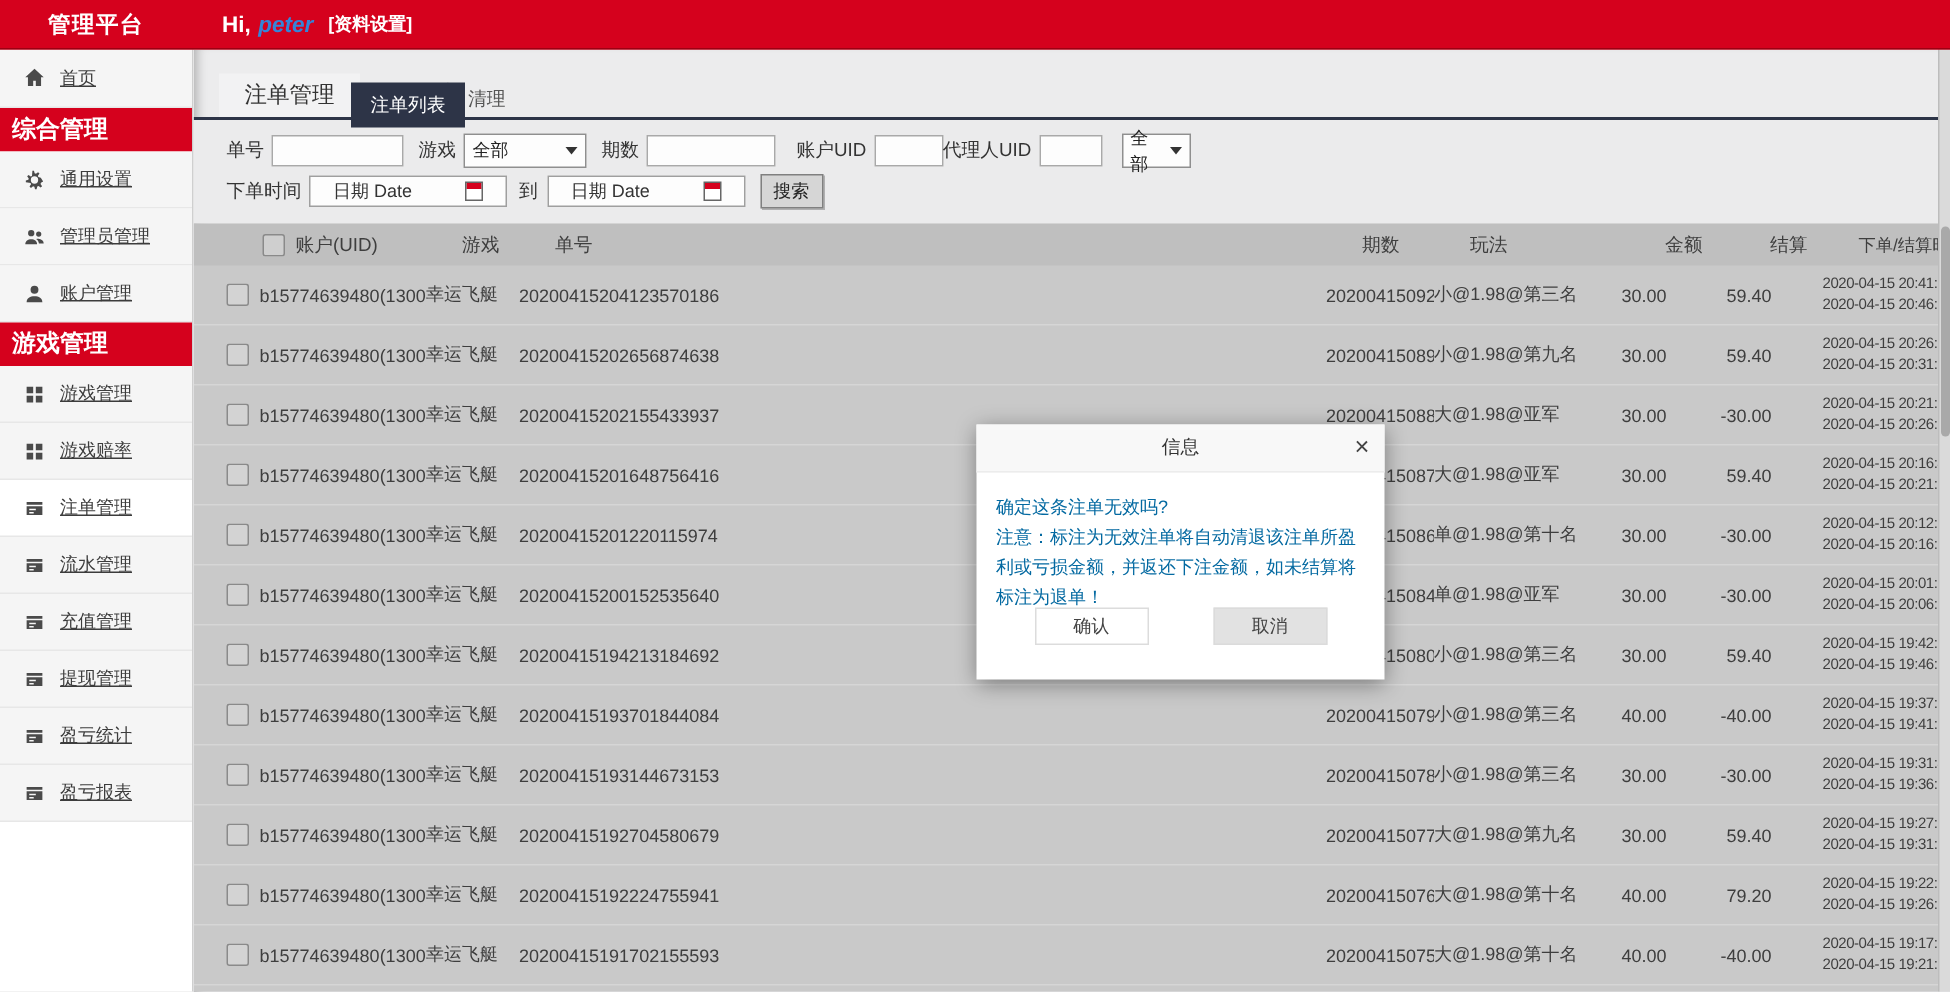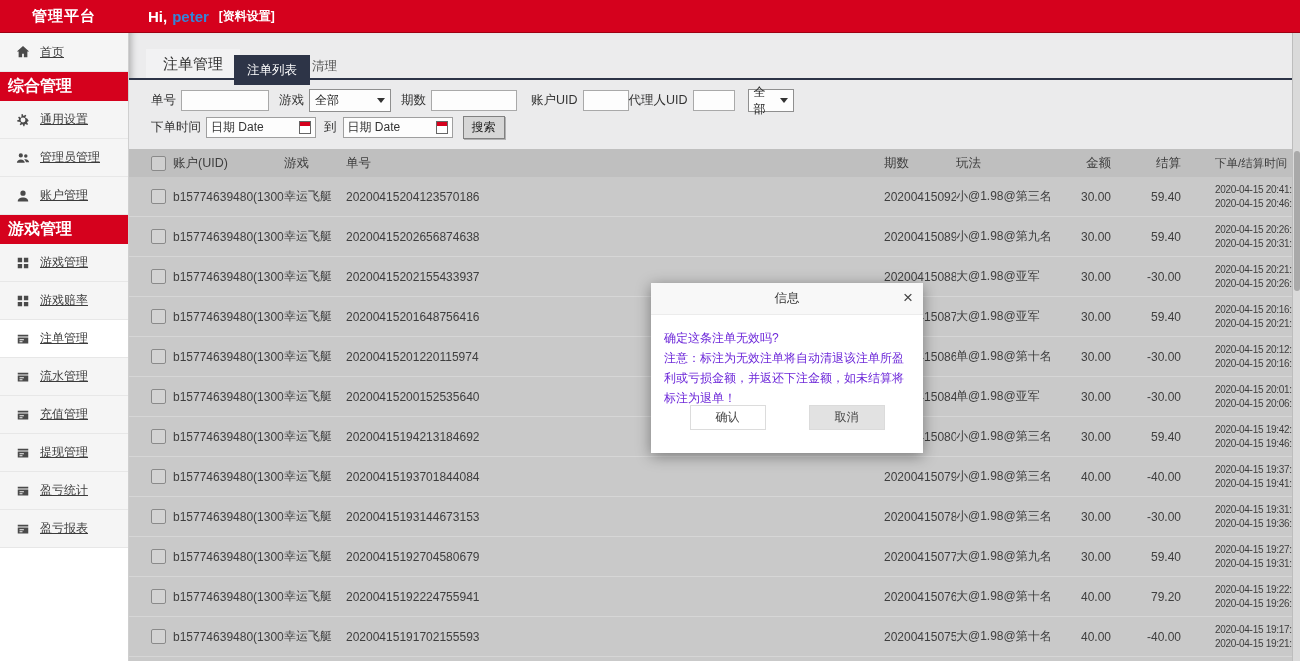--- a/index.html
+++ b/index.html
@@ -4,21 +4,21 @@
 <style>
   html,body{margin:0;padding:0;}
   body{
     width:1300px;height:661px;position:relative;overflow:hidden;
     font-family:"Liberation Sans","DejaVu Sans",sans-serif;background:#fff;color:#3c3c3c;
   }
   
   .topbar{position:absolute;top:0;left:0;right:0;height:32px;background:#d5011d;display:flex;align-items:center;z-index:5;border-bottom:1px solid #9d0012;}
   .brand{width:128px;text-align:center;color:#fff;font-weight:bold;font-size:15px;letter-spacing:1px;}
   .greeting{margin-left:20px;color:#fff;font-weight:bold;font-size:15px;display:flex;align-items:center;}
-  .username{color:#3585d8;margin-left:5px;font-weight:bold;}
+  .username{color:#3585d8;margin-left:5px;font-weight:bold;font-style:italic;}
   .profile-link{color:#fff;font-size:12px;margin-left:10px;font-weight:bold;}
   
   .sidebar{position:absolute;top:33px;left:0;width:128px;bottom:0;background:#fff;z-index:4;border-right:1px solid #cfcfcf;}
   .side-item{height:37px;display:flex;align-items:center;background:#f5f5f5;border-bottom:1px solid #e7e7e7;font-size:12px;color:#3c3c3c;cursor:pointer;text-decoration:underline;}
   .side-item.first{height:38px;}
   .side-item.active{background:#ffffff;}
   .side-item .ico{width:14px;height:14px;margin:0 10px 0 16px;flex:0 0 auto;}
   .side-item .ico svg{width:14px;height:14px;fill:#4a4a4a;}
   .side-section{height:29px;background:#d5011d;color:#fff;font-weight:bold;font-size:16px;display:flex;align-items:center;padding-left:8px;}
   
@@ -30,42 +30,42 @@
   .subtab{position:absolute;left:169px;top:22px;height:23px;line-height:23px;padding:0 13px;color:#555;font-size:12.5px;border-left:1px solid #c4c4c4;cursor:pointer;}
   
   .filterzone{position:absolute;top:47px;left:0;right:8px;height:69px;background:#ebebec;font-size:12.5px;color:#333;}
   .frow{position:absolute;left:22px;display:flex;align-items:center;}
   .frow1{top:9px;}
   .frow2{top:36px;}
   .flabel{margin-right:5px;white-space:nowrap;}
   .tinput{height:19px;border:1px solid #a9a9a9;background:#fdfdfd;font-size:12px;padding:0 4px;color:#333;font-family:inherit;}
   .sel{height:21px;border:1px solid #8f8f8f;background:#fdfdfd;display:inline-flex;align-items:center;justify-content:space-between;padding:0 5px;font-size:12px;color:#222;cursor:pointer;}
   .caret{width:0;height:0;border-left:4px solid transparent;border-right:4px solid transparent;border-top:5px solid #333;margin-left:6px;}
-  .dateinput{height:19px;border:1px solid #9f9f9f;background:#fdfdfd;display:inline-flex;align-items:center;justify-content:space-between;padding:0 4px;font-size:12px;color:#333;width:100px;cursor:text;}
+  .dateinput{height:19px;border:1px solid #9f9f9f;background:#fdfdfd;display:inline-flex;align-items:center;justify-content:space-between;padding:0 15px;font-size:12px;color:#333;width:100px;cursor:text;}
   .calicon{width:12px;height:13px;border:1px solid #666;background:linear-gradient(#d5011d 0 4px,#fff 4px);box-sizing:border-box;cursor:pointer;}
   .searchbtn{height:23px;padding:0 8px;margin-left:10px;background:#d6d6d6;border:1px solid #808080;font-size:12px;color:#222;cursor:pointer;box-shadow:1px 1px 0 rgba(0,0,0,.25);}
   
   .tablezone{position:absolute;top:116px;left:0;right:8px;bottom:0;background:#c9c9c9;overflow:hidden;}
   .grid{display:grid;grid-template-columns:44px 111px 62px 538px 72px 105px 50px 70px 1fr;align-items:center;}
-  .thead{height:28px;background:#bfbfbf;font-size:12.5px;color:#3e3e3e;}
+  .thead{height:28px;background:#bfbfbf;font-size:12.5px;color:#3e3e3e;padding-left:24px;}
   .row{height:39px;border-bottom:1px solid #d6d6d6;font-size:12px;color:#3e3e3e;}
   .cell{white-space:nowrap;overflow:hidden;}
   .c-check{display:flex;justify-content:flex-end;padding-right:7px;box-sizing:border-box;}
   .checkbox{width:13px;height:13px;border:1px solid #8a8a8a;background:#d3d3d3;border-radius:2px;display:inline-block;cursor:pointer;}
   .thead .checkbox{background:#cfcfcf;}
   .num{text-align:right;}
   .time{font-size:10px;letter-spacing:-.3px;line-height:14px;padding-left:34px;display:flex;flex-direction:column;justify-content:center;height:100%;box-sizing:border-box;color:#3e3e3e;}
   
   .scrolltrack{position:absolute;top:0;right:0;bottom:0;width:8px;background:#dadada;border-left:1px solid #bdbdbd;box-sizing:border-box;}
   .scrollthumb{position:absolute;top:118px;left:1px;width:6px;height:140px;background:#a9a9a9;border-radius:3px;cursor:grab;}
   
   .modal{position:absolute;left:651px;top:283px;width:272px;height:170px;background:#fff;z-index:20;box-shadow:0 3px 14px rgba(0,0,0,.4);font-size:12px;}
   .modal-head{height:31px;background:#f8f8f8;border-bottom:1px solid #ececec;display:flex;align-items:center;justify-content:center;position:relative;color:#333;font-size:12.5px;}
   .modal-close{position:absolute;right:10px;top:5px;font-size:17px;color:#444;cursor:pointer;line-height:20px;}
-  .modal-body{padding:13px 13px 0;color:#6d28d9;line-height:20px;font-size:12px;}
+  .modal-body{padding:13px 13px 0;color:#0369a1;line-height:20px;font-size:12px;}
   .modal-btns{position:absolute;bottom:23px;left:0;right:0;display:flex;justify-content:center;gap:43px;}
   .btn{width:76px;height:25px;font-size:12px;color:#444;display:flex;align-items:center;justify-content:center;cursor:pointer;box-sizing:border-box;font-family:inherit;}
   .btn-confirm{background:#fff;border:1px solid #dcdcdc;}
   .btn-cancel{background:#e2e2e2;border:1px solid #dbdbdb;}
 </style>
 </head>
 <body>
 
 <div class="topbar">
   <div class="brand">管理平台</div>

